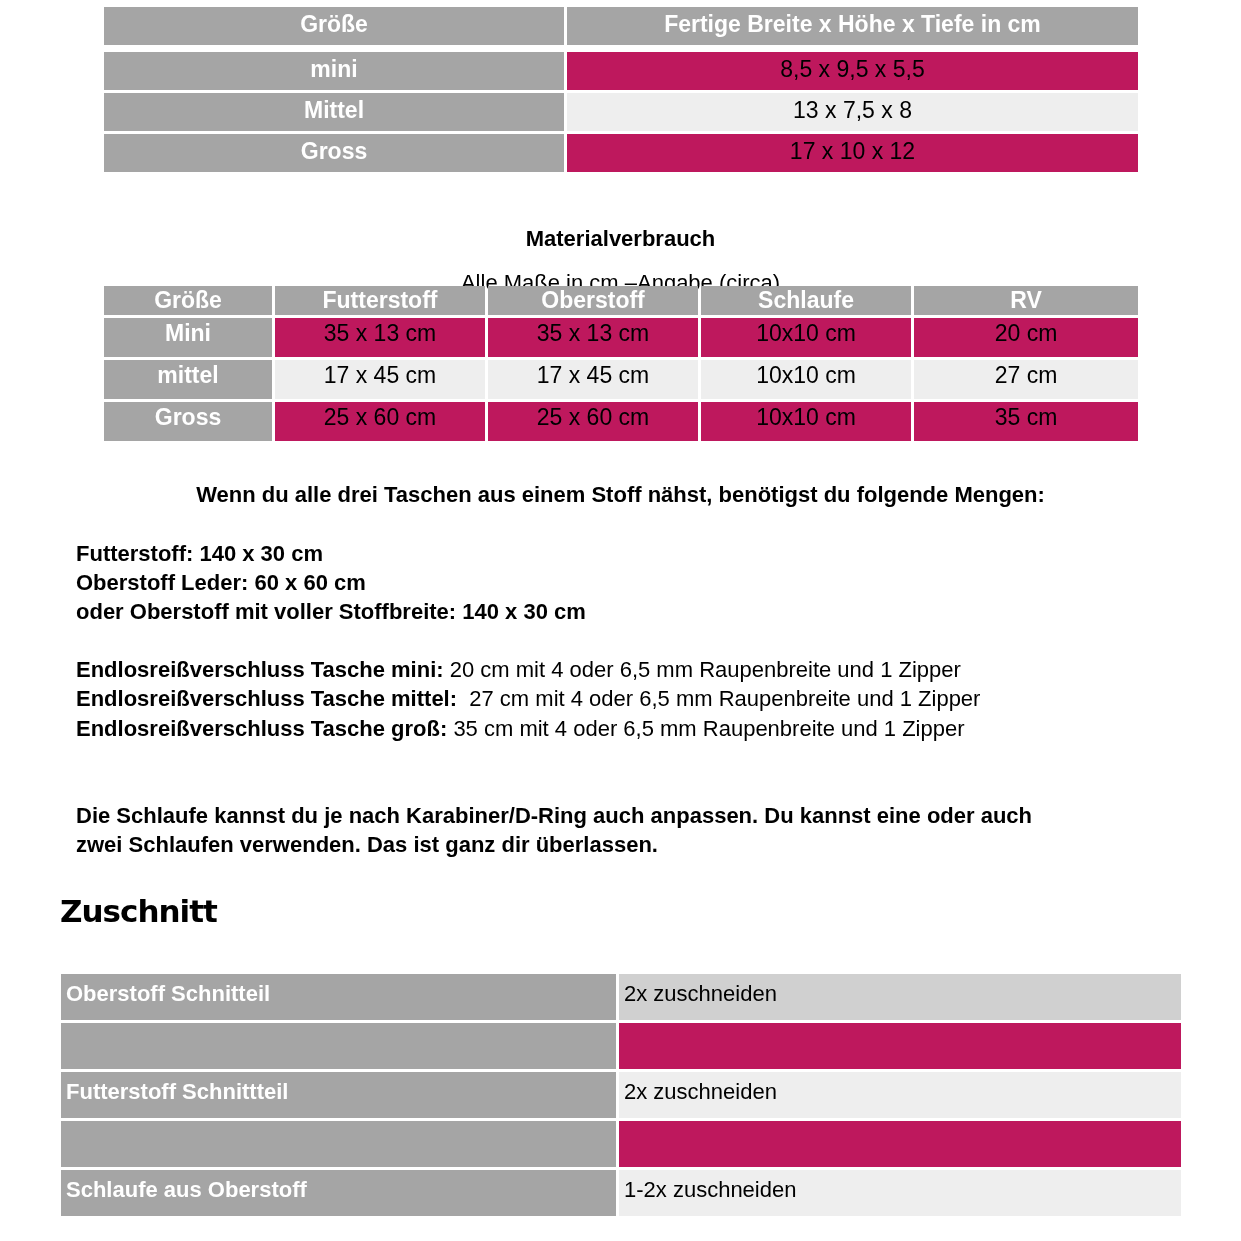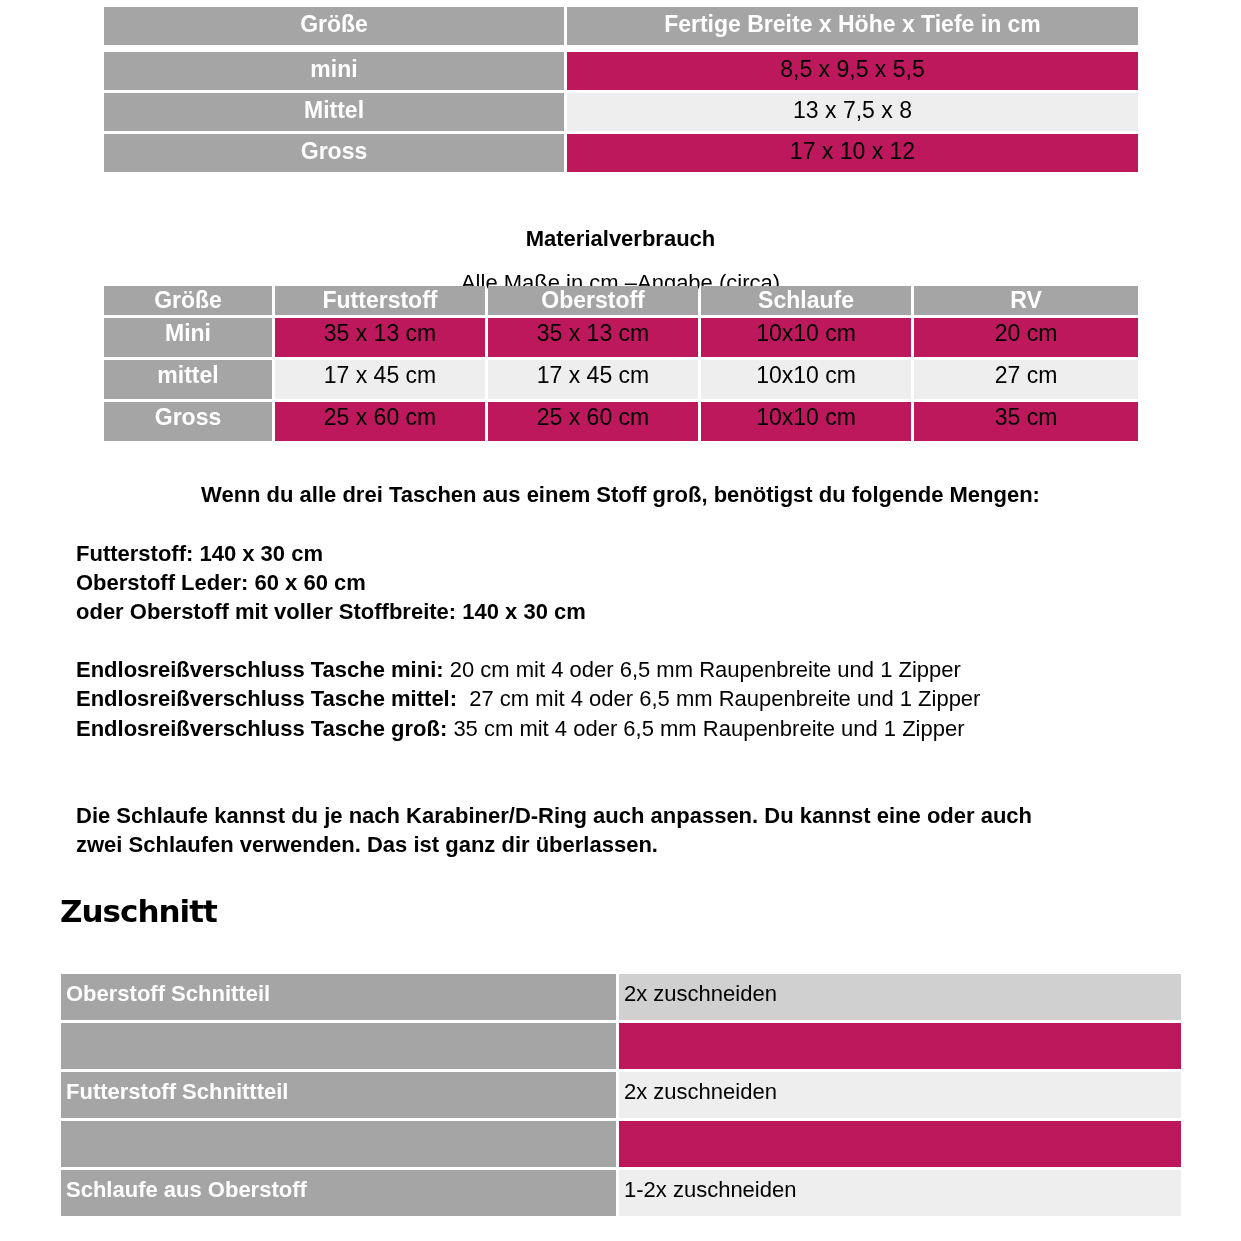--- a/index.html
+++ b/index.html
@@ -108,21 +108,21 @@
   <tr class="r">
     <td class="c-dark">Gross</td>
     <td class="c-l1">25 x 60 cm</td>
     <td class="c-l1">25 x 60 cm</td>
     <td class="c-l1">10x10 cm</td>
     <td class="c-l1">35 cm</td>
   </tr>
 </tbody>
   </table>
 
-<div id="intro" class="abs">Wenn du alle drei Taschen aus einem Stoff groß, benötigst du folgende Mengen:</div>
+<div id="intro" class="abs">Wenn du alle drei Taschen aus einem Stoff nähst, benötigst du folgende Mengen:</div>
 
 <div class="abs line b" style="top:541px">Futterstoff: 140 x 30 cm</div>
 <div class="abs line b" style="top:570px">Oberstoff Leder: 60 x 60 cm</div>
 <div class="abs line b" style="top:599px">oder Oberstoff mit voller Stoffbreite:  140  x 30 cm</div>
 
 <div class="abs line" style="top:657px;white-space:pre"><span class="b">Endlosreißverschluss Tasche mini:</span><span> 20 cm mit 4 oder 6,5 mm Raupenbreite und 1 Zipper</span></div>
 <div class="abs line" style="top:686px;white-space:pre"><span class="b">Endlosreißverschluss Tasche mittel:</span><span>  27 cm mit 4 oder 6,5 mm Raupenbreite und 1 Zipper</span></div>
 <div class="abs line" style="top:716px;white-space:pre"><span class="b">Endlosreißverschluss Tasche groß:</span><span> 35 cm mit 4 oder 6,5 mm Raupenbreite und 1 Zipper</span></div>
 
 <div class="abs line b" style="top:803px">Die Schlaufe kannst du je nach Karabiner/D-Ring auch anpassen. Du kannst eine oder auch</div>

